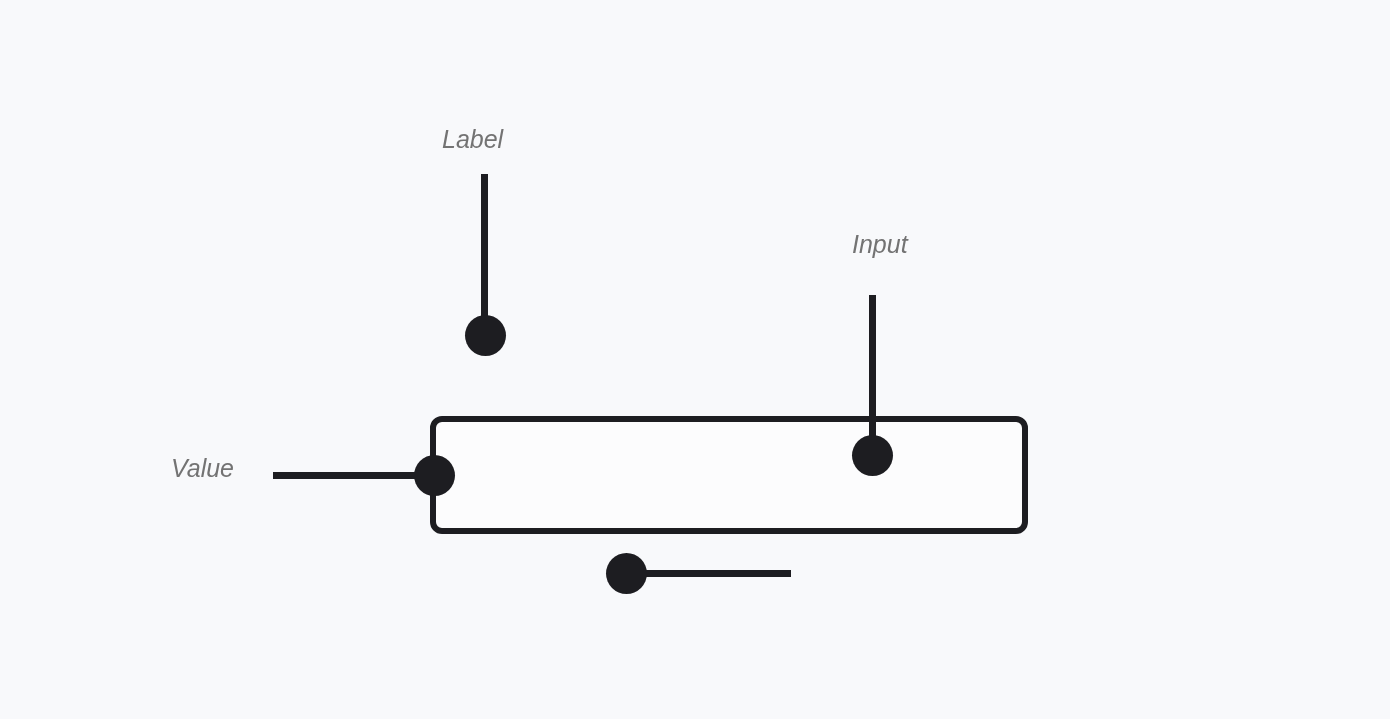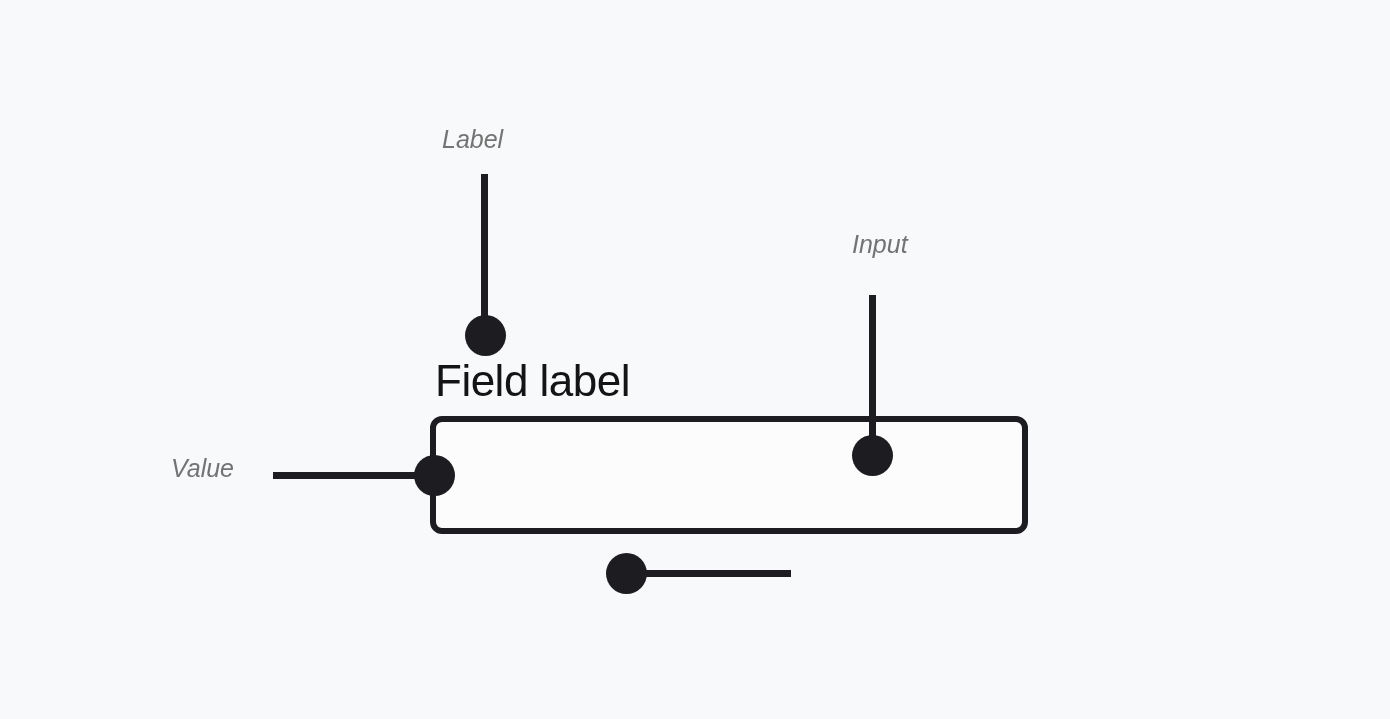--- a/index.html
+++ b/index.html
@@ -54,21 +54,20 @@
 </head>
 <body>
 
 <div class="canvas">
 
   <div class="anno" style="left:442px; top:127px;">Label</div>
   <div class="line vline" style="left:481px; top:174px; height:162px;"></div>
 
   <div class="fieldbox"></div>
 
-  <div class="comp" style="left:435px; top:359px;">Field label</div>
   <div class="dot" style="left:465px; top:315px;"></div>
 
   <div class="anno" style="left:829px; top:232px;margin-left:23px;">Input</div>
   <div class="line vline" style="left:869px; top:295px; height:161px;"></div>
   <div class="dot" style="left:852px; top:435px;"></div>
 
   <div class="anno" style="left:171px; top:456px;">Value</div>
   <div class="line hline" style="left:273px; top:472px; width:162px;"></div>
   <div class="dot" style="left:414px; top:455px;"></div>
 

